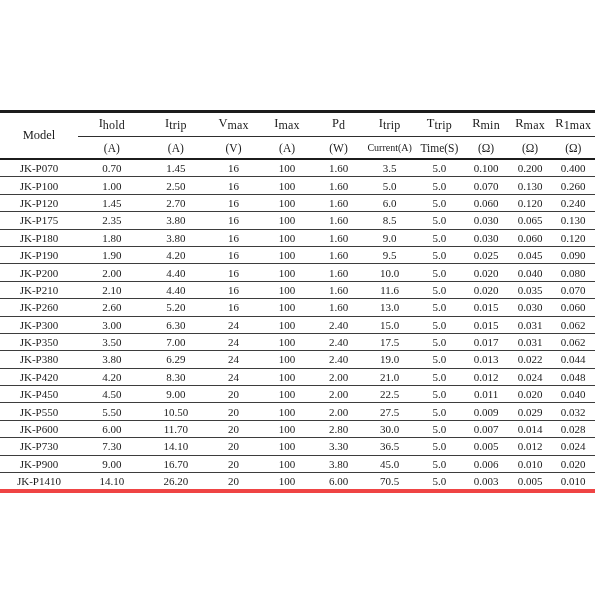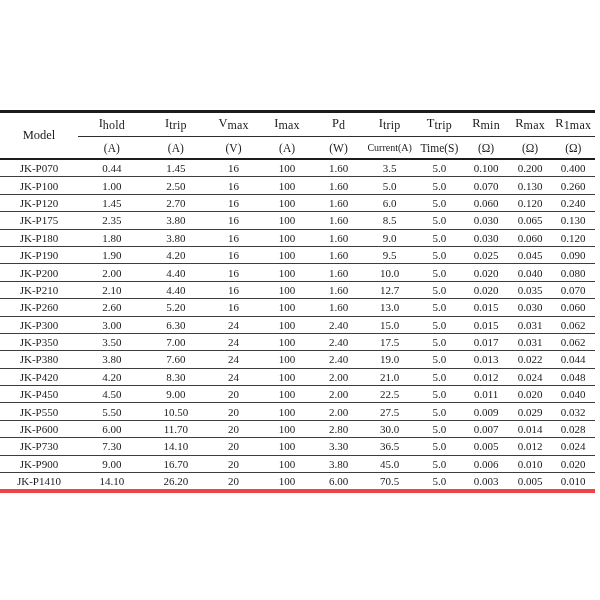--- a/index.html
+++ b/index.html
@@ -100,21 +100,21 @@
           <td class="unit-cell">Current(A)</td>
           <td class="unit-cell">Time(S)</td>
           <td class="unit-cell">(Ω)</td>
           <td class="unit-cell">(Ω)</td>
           <td class="unit-cell">(Ω)</td>
         </tr>
       </thead>
     <tbody id="tbody">
         <tr>
           <td>JK-P070</td>
-          <td>0.44</td>
+          <td>0.70</td>
           <td>1.45</td>
           <td>16</td>
           <td>100</td>
           <td>1.60</td>
           <td>3.5</td>
           <td>5.0</td>
           <td>0.100</td>
           <td>0.200</td>
           <td>0.400</td>
         </tr>
@@ -196,21 +196,21 @@
           <td>0.040</td>
           <td>0.080</td>
         </tr>
         <tr>
           <td>JK-P210</td>
           <td>2.10</td>
           <td>4.40</td>
           <td>16</td>
           <td>100</td>
           <td>1.60</td>
-          <td>12.7</td>
+          <td>11.6</td>
           <td>5.0</td>
           <td>0.020</td>
           <td>0.035</td>
           <td>0.070</td>
         </tr>
         <tr>
           <td>JK-P260</td>
           <td>2.60</td>
           <td>5.20</td>
           <td>16</td>
@@ -244,21 +244,21 @@
           <td>2.40</td>
           <td>17.5</td>
           <td>5.0</td>
           <td>0.017</td>
           <td>0.031</td>
           <td>0.062</td>
         </tr>
         <tr>
           <td>JK-P380</td>
           <td>3.80</td>
-          <td>7.60</td>
+          <td>6.29</td>
           <td>24</td>
           <td>100</td>
           <td>2.40</td>
           <td>19.0</td>
           <td>5.0</td>
           <td>0.013</td>
           <td>0.022</td>
           <td>0.044</td>
         </tr>
         <tr>

